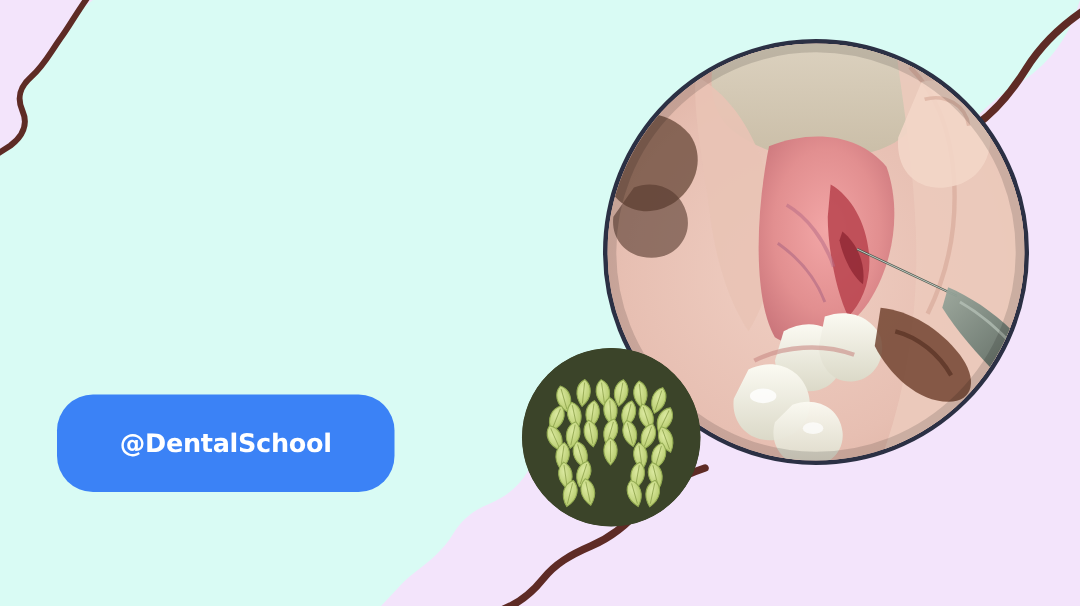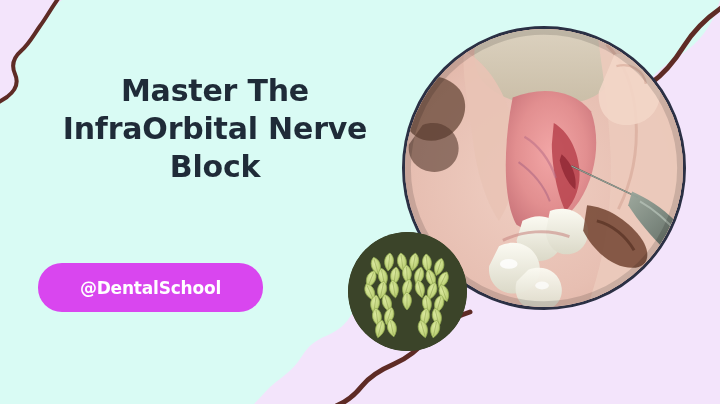--- a/index.html
+++ b/index.html
@@ -57,23 +57,23 @@
     font-size: 13.5px;
     line-height: 1.75;
     text-align: center;
   }
 
   .handle-pill {
     position: absolute;
     left: 38px;
     top: 263px;
     width: 225px;
-    height: 49px;
+    height: 65px;
     border-radius: 24px;
-    background: #d946ef;
+    background: #3b82f6;
     display: flex;
     align-items: center;
     justify-content: center;
     box-sizing: border-box;
   }
   .handle-text {
     color: #ffffff;
     font-family: "DejaVu Sans", sans-serif;
     font-weight: 700;
     font-size: 17px;
@@ -143,21 +143,20 @@
              C13,58 11,65 15,74 C19,83 15,91 7,97 L-4,104"></path>
 
     <path fill="none" stroke="#5e2b25" stroke-width="5" stroke-linecap="round" d="M724,6 C706,18 694,30 684,46 C674,62 664,74 650,84
              C636,94 626,104 620,118 C614,132 606,142 594,150
              C582,158 574,166 570,178"></path>
 
     <path fill="none" stroke="#5e2b25" stroke-width="5" stroke-linecap="round" d="M470,312 C452,318 438,326 428,338 C418,350 408,358 394,364
              C380,370 370,376 362,386 C354,396 346,402 336,406"></path>
   </svg>
 
-  <h1 class="title">Master The InfraOrbital Nerve Block</h1>
 
 
   <div class="handle-pill">
     <span class="handle-text">@DentalSchool</span>
   </div>
 
   <div class="photo-circle">
     <svg class="photo-svg" viewBox="0 0 284 284" preserveAspectRatio="xMidYMid slice">
       <defs>
         <radialGradient id="skinG" cx="45%" cy="55%" r="75%">

